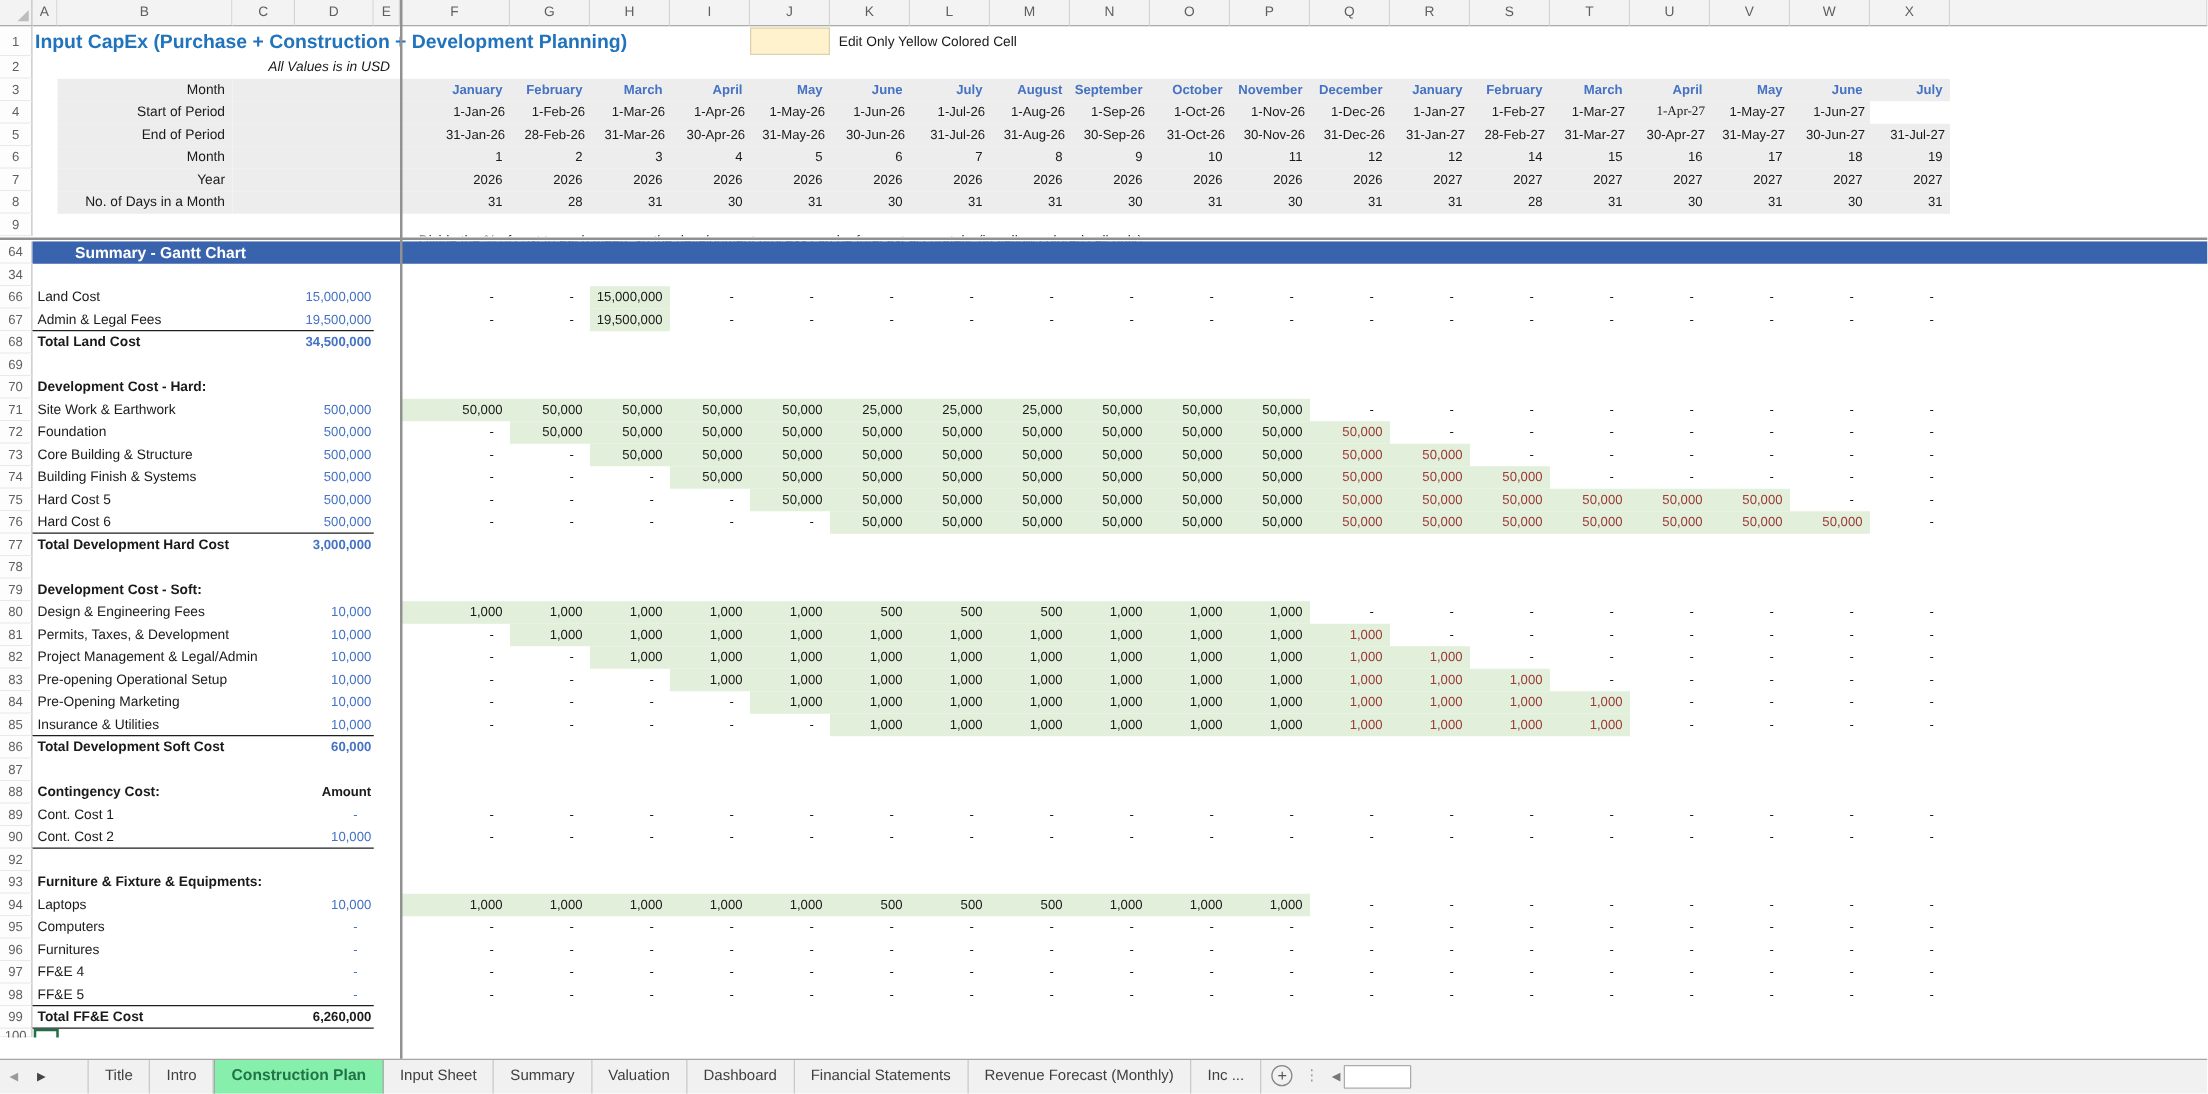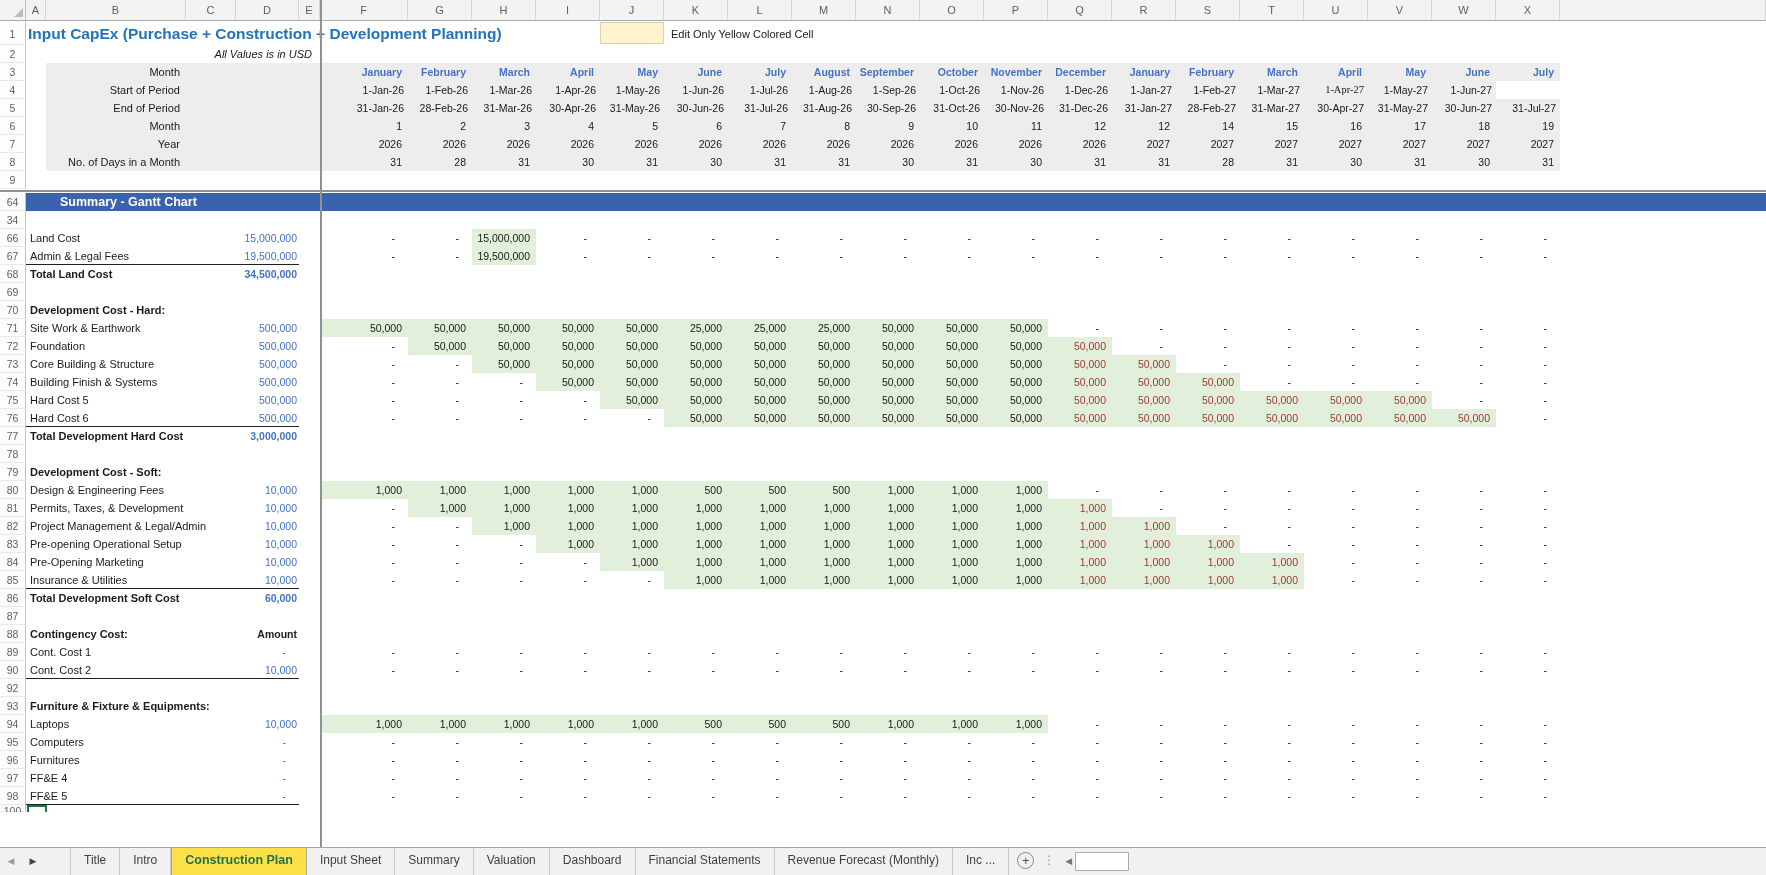--- a/index.html
+++ b/index.html
@@ -46,21 +46,21 @@
   #vline{position:absolute;left:320px;top:0;width:2px;height:848px;background:#919191;z-index:6;}
   .r100{height:7px;overflow:hidden;line-height:13px;}
   .greenbox{flex:none;width:20px;height:12px;box-sizing:border-box;border:2px solid #1E7145;margin-left:1px;}
   #tabbar{position:absolute;left:0;right:0;bottom:0;height:27px;background:#F1F1F1;
     border-top:1px solid #A6A6A6;display:flex;align-items:stretch;font-size:12px;color:#3F3F3F;z-index:7;}
   .nav{flex:none;width:22px;text-align:center;line-height:26px;font-size:9px;color:#444;}
   .nav.dim{color:#9A9A9A;}
   .tabspacer{flex:none;width:26px;}
   .tab{flex:none;padding:0 13px;line-height:25px;border-right:1px solid #C9C9C9;cursor:default;white-space:nowrap;}
   .tab.first{border-left:1px solid #C9C9C9;}
-  .tab.active{background:#fde047;color:#217346;font-weight:bold;border-left:1px solid #A6A6A6;
+  .tab.active{background:#86efac;color:#217346;font-weight:bold;border-left:1px solid #A6A6A6;
     border-right:1px solid #A6A6A6;font-size:12.5px;}
   .plus{flex:none;width:17px;height:17px;border:1px solid #868686;border-radius:50%;line-height:15px;
     text-align:center;margin:4px 6px 0 8px;color:#555;font-size:13px;box-sizing:border-box;}
   .dots{flex:none;line-height:24px;color:#9A9A9A;margin:0 3px;font-size:12px;letter-spacing:1px;}
   .sarrow{flex:none;line-height:26px;color:#777;font-size:9px;margin:0 3px 0 6px;}
   .thumb{flex:none;width:52px;height:17px;background:#fff;border:1px solid #ABABAB;margin-top:4px;border-radius:1px;}
 </style>
 </head>
 <body>
 
@@ -882,20 +882,27 @@
         <div class="cell dash">-</div>
         <div class="cell dash">-</div>
         <div class="cell dash">-</div>
         <div class="cell dash">-</div>
         <div class="cell dash">-</div>
         <div class="cell dash">-</div>
         <div class="cell dash">-</div>
         <div class="cell dash">-</div>
         <div class="fill"></div>
       </div>
+      <div class="row">
+        <div class="gut">99</div>
+        <div class="lbl bold ul">Total FF&amp;E Cost</div>
+        <div class="amt bold ul">6,260,000</div>
+        <div class="spE"></div>
+        <div class="fill"></div>
+      </div>
       <div class="row r100">
         <div class="gut">100</div>
         <div class="greenbox"></div>
         <div class="fill"></div>
       </div>
     </div>
   <div id="vline"></div>
   <div id="tabbar">
       <div class="nav dim">◀</div>
       <div class="nav">▶</div>

